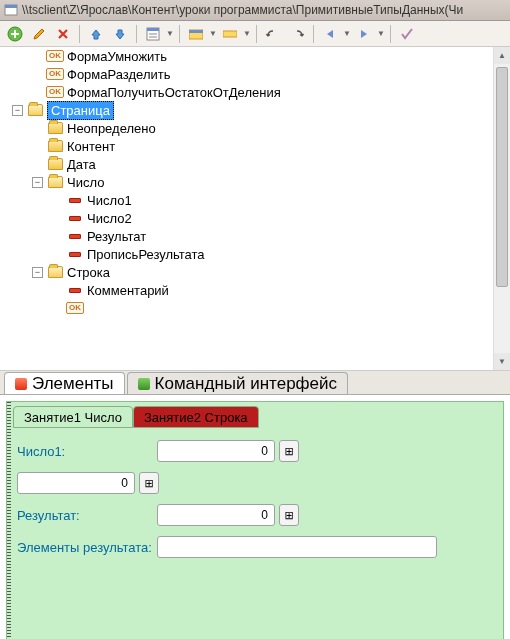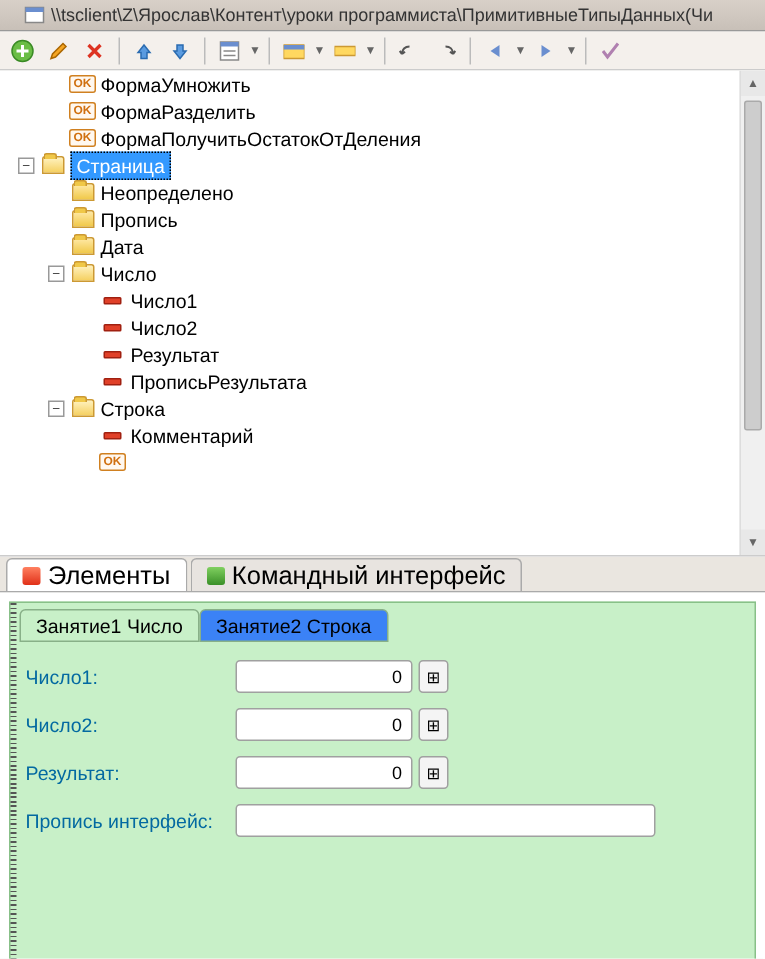--- a/index.html
+++ b/index.html
@@ -1,18 +1,18 @@
 <!DOCTYPE html>
 <html><head>
 <meta charset="utf-8">
 <style>
   * { box-sizing: border-box; margin: 0; padding: 0; font-family: Arial, sans-serif; }
   body { width: 510px; height: 639px; background: #f0f0f0; overflow: hidden; font-size: 12px; }
   
-  .titlebar { height: 21px; background: linear-gradient(#d8d0c8, #c8c0b8); display: flex; align-items: center; padding: 0 16px; border-bottom: 1px solid #999; }
+  .titlebar { height: 21px; background: linear-gradient(#d8d0c8, #c8c0b8); display: flex; align-items: center; padding: 0 4px; border-bottom: 1px solid #999; }
   .titlebar .icon { width: 14px; height: 14px; margin-right: 4px; flex-shrink: 0; }
   .titlebar-text { white-space: nowrap; overflow: hidden; color: #333; font-size: 12px; }
   
   .toolbar { height: 26px; background: #f4f0ec; display: flex; align-items: center; padding: 2px 4px; gap: 2px; border-bottom: 1px solid #ccc; }
   .tb-btn { width: 22px; height: 22px; display: flex; align-items: center; justify-content: center; cursor: pointer; border-radius: 2px; }
   .tb-sep { width: 1px; height: 18px; background: #bbb; margin: 0 3px; }
   .tb-dd { width: 8px; display: flex; align-items: center; justify-content: center; color: #666; font-size: 8px; }
   
   .tree-area { height: 324px; background: #fff; overflow-y: auto; position: relative; border-bottom: 1px solid #ccc; }
   .tree-row { height: 18px; display: flex; align-items: center; padding-left: 8px; cursor: default; }
@@ -42,21 +42,21 @@
   .ico-green { background: linear-gradient(#80d060,#3a9028); border-radius: 2px; }
   .ico-form { background: linear-gradient(#fff,#d8d8d8); border: 1px solid #999; }
   .ico-mod { background: linear-gradient(#fff,#e0e0e0); border: 1px solid #999; position: relative; }
   .ico-mod::after { content: ""; position: absolute; left: 2px; right: 2px; top: 2px; height: 1px; background: #3a9028; box-shadow: 0 2px #3a9028, 0 4px #3a9028; }
   
   .form-area { height: 255px; padding: 6px; background: #fff; }
   .form-panel { height: 100%; background: #c8f0c8; border: 1px solid #88c088; position: relative; }
   .form-panel-left { width: 4px; height: 100%; position: absolute; left: 0; background: repeating-linear-gradient(0deg,#555 0,#555 1px,transparent 1px,transparent 3px); }
   .inner-tabs { height: 26px; display: flex; align-items: flex-end; padding: 4px 6px 0; gap: 0; }
   .inner-tab { height: 22px; padding: 0 10px; border: 1px solid #88b088; border-radius: 4px 4px 0 0; display: flex; align-items: center; font-size: 13px; cursor: pointer; }
-  .inner-tab.active { background: #3b82f6; }
+  .inner-tab.active { background: #b91c1c; }
   .inner-tab.inactive { background: #c8f0c8; border-bottom: 1px solid #88b088; }
   .form-body { padding: 12px 10px; }
   .field-row { display: flex; align-items: center; margin-bottom: 10px; }
   .field-label { width: 140px; font-size: 13px; color: #0369a1; }
   .field-input { width: 118px; height: 22px; border: 1px solid #a0a0a0; background: #fff; text-align: right; padding: 0 6px; font-size: 12px; border-radius: 3px; }
   .field-input.wide { width: 280px; text-align: left; }
   .field-calc { width: 20px; height: 22px; margin-left: 4px; border: 1px solid #a0a0a0; background: #f4f4f4; display: flex; align-items: center; justify-content: center; font-size: 11px; cursor: pointer; border-radius: 3px; }
   
   .bottom-tabs { height: 24px; background: #404040; display: flex; align-items: flex-end; padding: 0 4px; border-top: 1px solid #aaa; }
   
@@ -194,21 +194,21 @@
         <div class="tree-icon">
           <div class="folder"></div>
         </div>
         <span class="tree-label">Неопределено</span>
       </div>
       <div class="tree-row" style="padding-left: 32px;">
         <div class="tree-spacer"></div>
         <div class="tree-icon">
           <div class="folder"></div>
         </div>
-        <span class="tree-label">Пропись</span>
+        <span class="tree-label">Контент</span>
       </div>
       <div class="tree-row" style="padding-left: 32px;">
         <div class="tree-spacer"></div>
         <div class="tree-icon">
           <div class="folder"></div>
         </div>
         <span class="tree-label">Дата</span>
       </div>
       <div class="tree-row" style="padding-left: 32px;">
         <div class="tree-toggle">−</div>
@@ -295,31 +295,30 @@
         <span>Занятие2 Строка</span>
       </div>
     </div>
     <div class="form-body">
       <div class="field-row">
         <div class="field-label">Число1:</div>
         <input class="field-input" value="0" style="">
         <div class="field-calc">⊞</div>
       </div>
       <div class="field-row">
-        <div class="field-label">Число2:</div>
         <input class="field-input" value="0" style="">
         <div class="field-calc">⊞</div>
       </div>
       <div class="field-row">
         <div class="field-label">Результат:</div>
         <input class="field-input" value="0" style="">
         <div class="field-calc">⊞</div>
       </div>
       <div class="field-row">
-        <div class="field-label">Пропись интерфейс:</div>
+        <div class="field-label">Элементы результата:</div>
         <input class="field-input wide" value="" style="">
       </div>
     </div>
   </div>
 </div>
 
 <div class="bottom-tabs">
   <div class="tab active">
     <span class="tab-ico ico-form"></span>
     <span>Форма</span>

